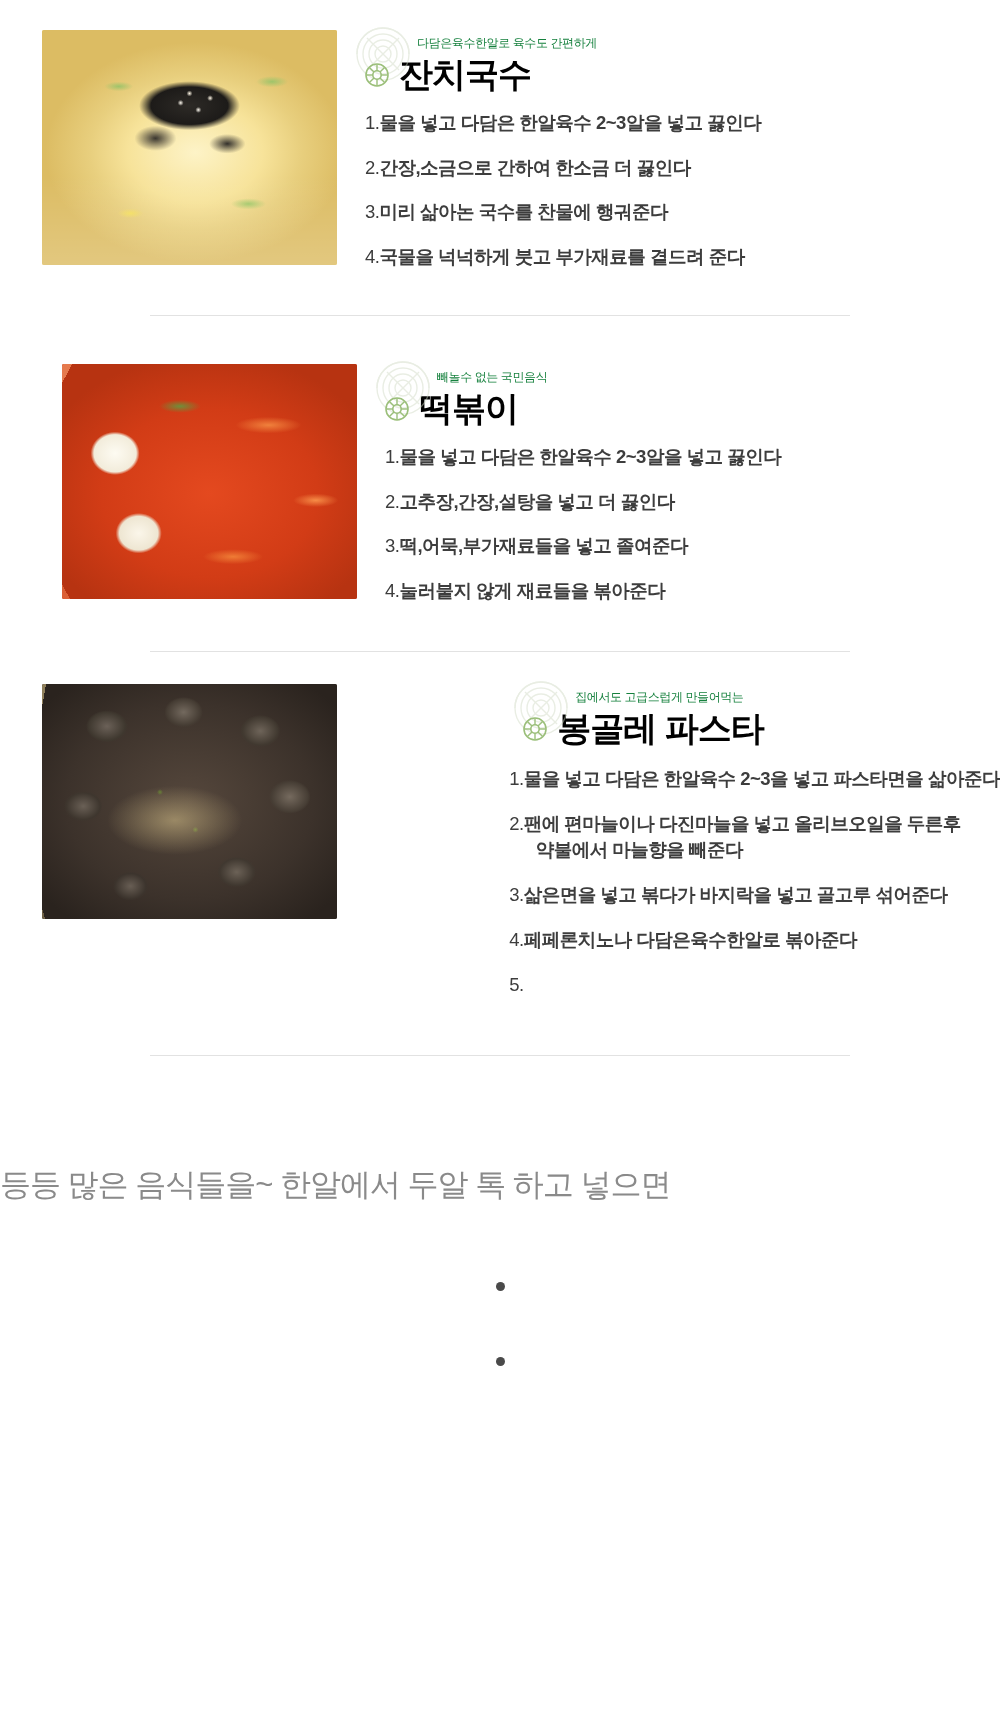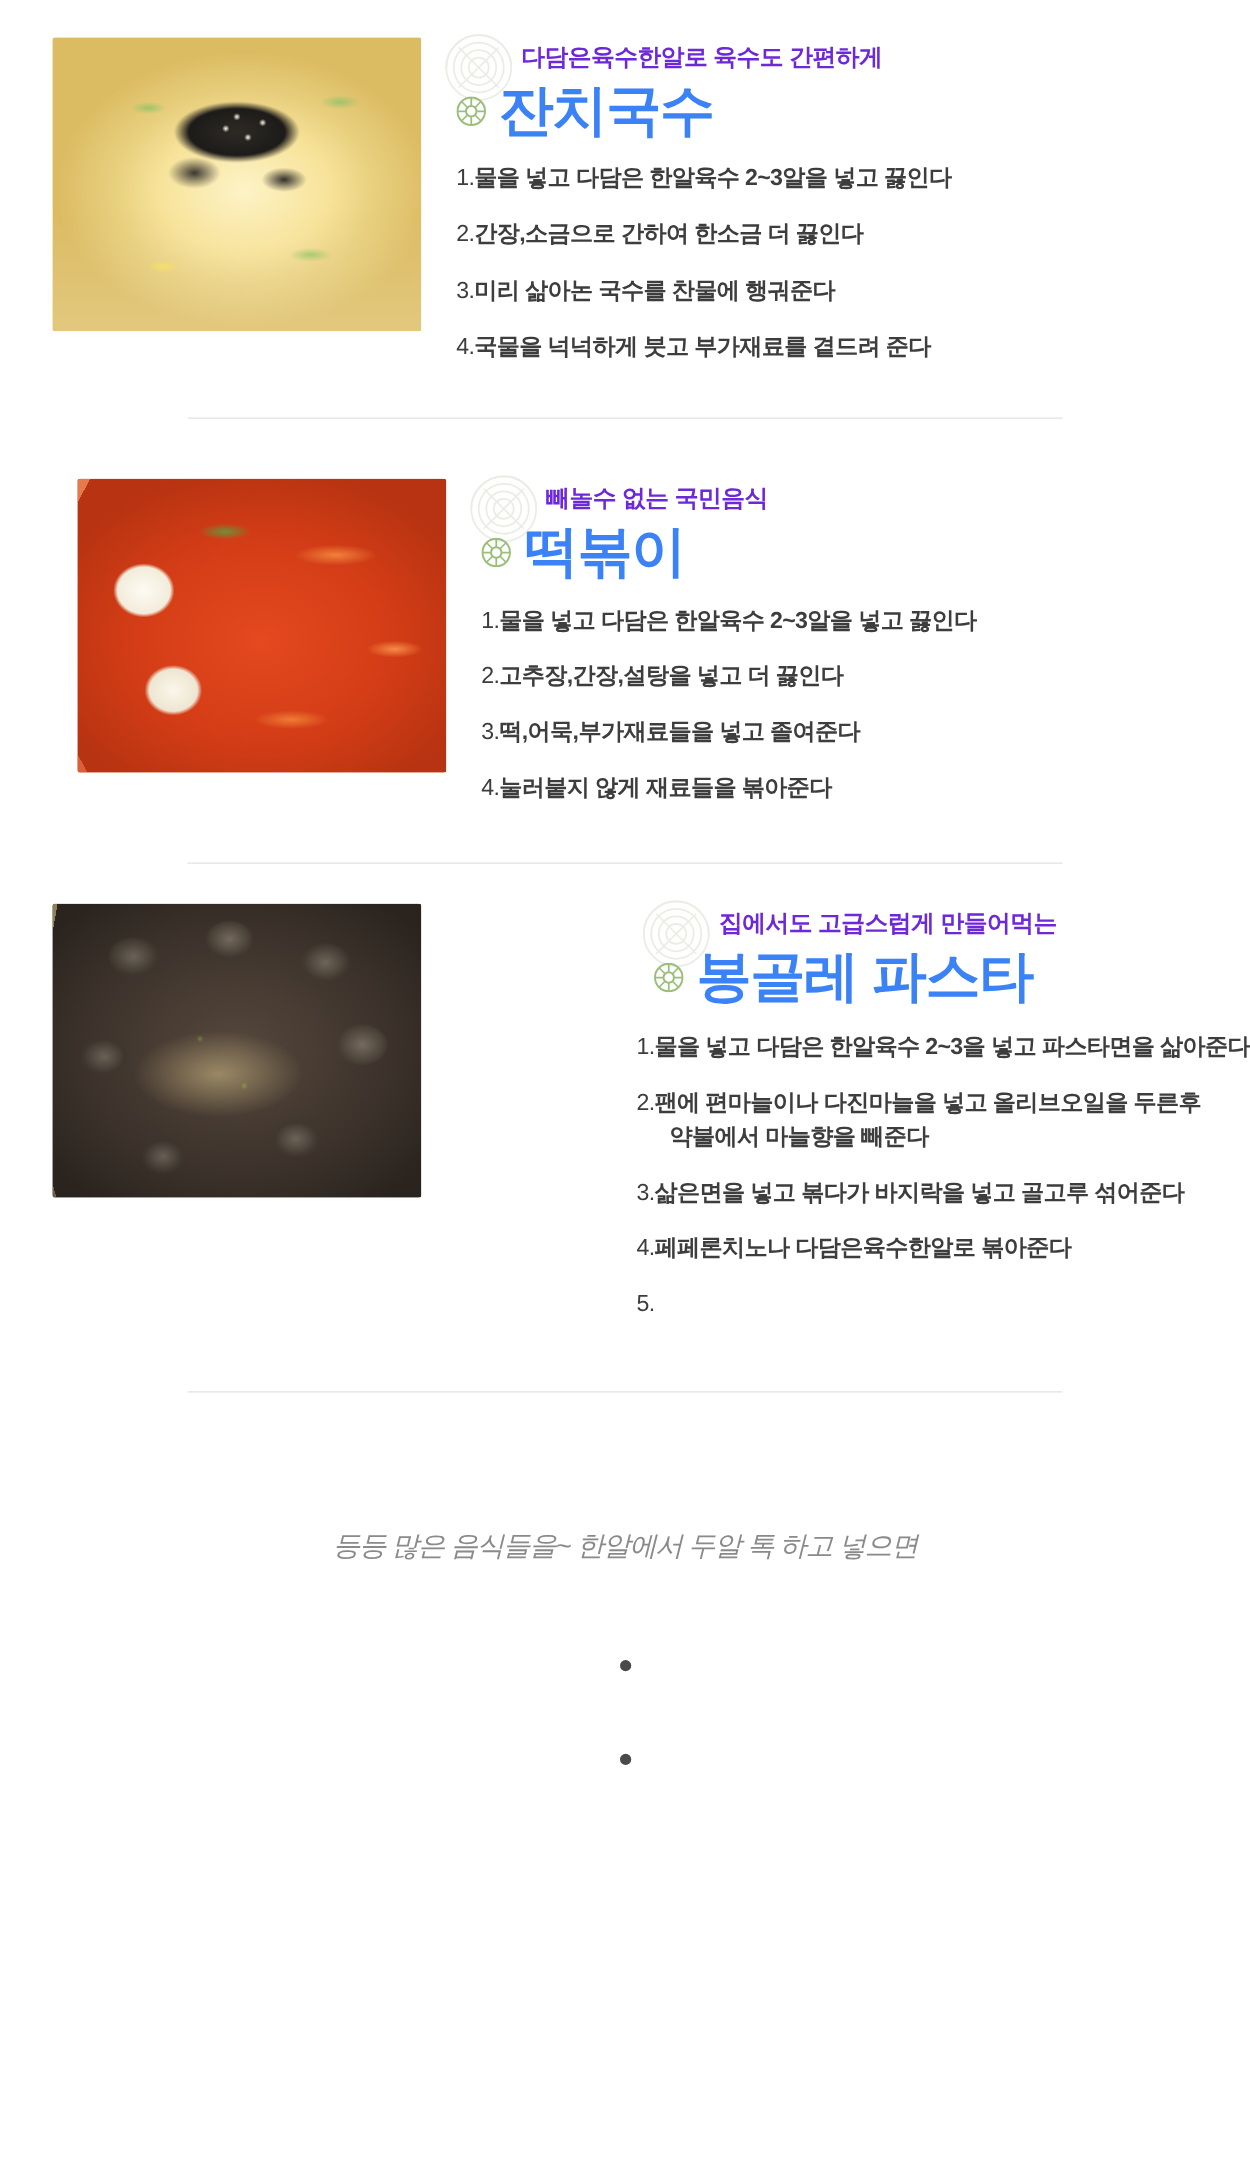--- a/index.html
+++ b/index.html
@@ -141,44 +141,44 @@
   .flower-wrap {
     position: absolute;
     left: -18px;
     top: -12px;
     width: 72px;
     height: 72px;
     opacity: 0.45;
     pointer-events: none;
   }
   .subtitle {
-    font-size: 19px;
-    font-weight: bold;
-    color: #6d28d9;
+    font-size: 12px;
+    font-weight: normal;
+    color: #15803d;
     letter-spacing: -0.4px;
     margin-left: 52px;
     line-height: 1.2;
   }
   .title-row {
     display: flex;
     align-items: center;
     margin-top: 6px;
   }
   .title-mark {
     width: 24px;
     height: 24px;
     flex: 0 0 24px;
     margin-right: 10px;
     position: relative;
   }
   .title-mark svg { display: block; }
   .title {
-    font-size: 44px;
+    font-size: 34px;
     font-weight: bold;
-    color: #3b82f6;
+    color: #000000;
     letter-spacing: -1px;
     line-height: 1.1;
   }
   .steps {
     margin-top: 16px;
   }
   .step {
     font-size: 18.5px;
     color: #3d3d3d;
     letter-spacing: -0.5px;
@@ -201,26 +201,24 @@
   }
 
   .divider {
     width: 700px;
     height: 1px;
     background: #e2e2e2;
     margin: 0 auto;
   }
 
   .tagline {
-    text-align: center;
-    font-size: 22px;
+    font-size: 31px;
     color: #8a8a8a;
     letter-spacing: -1px;
     font-weight: normal;
-    font-style: italic;
   }
   .dot {
     width: 9px;
     height: 9px;
     border-radius: 50%;
     background: #4a4a4a;
     margin: 0 auto;
   }
 </style>
 </head>

